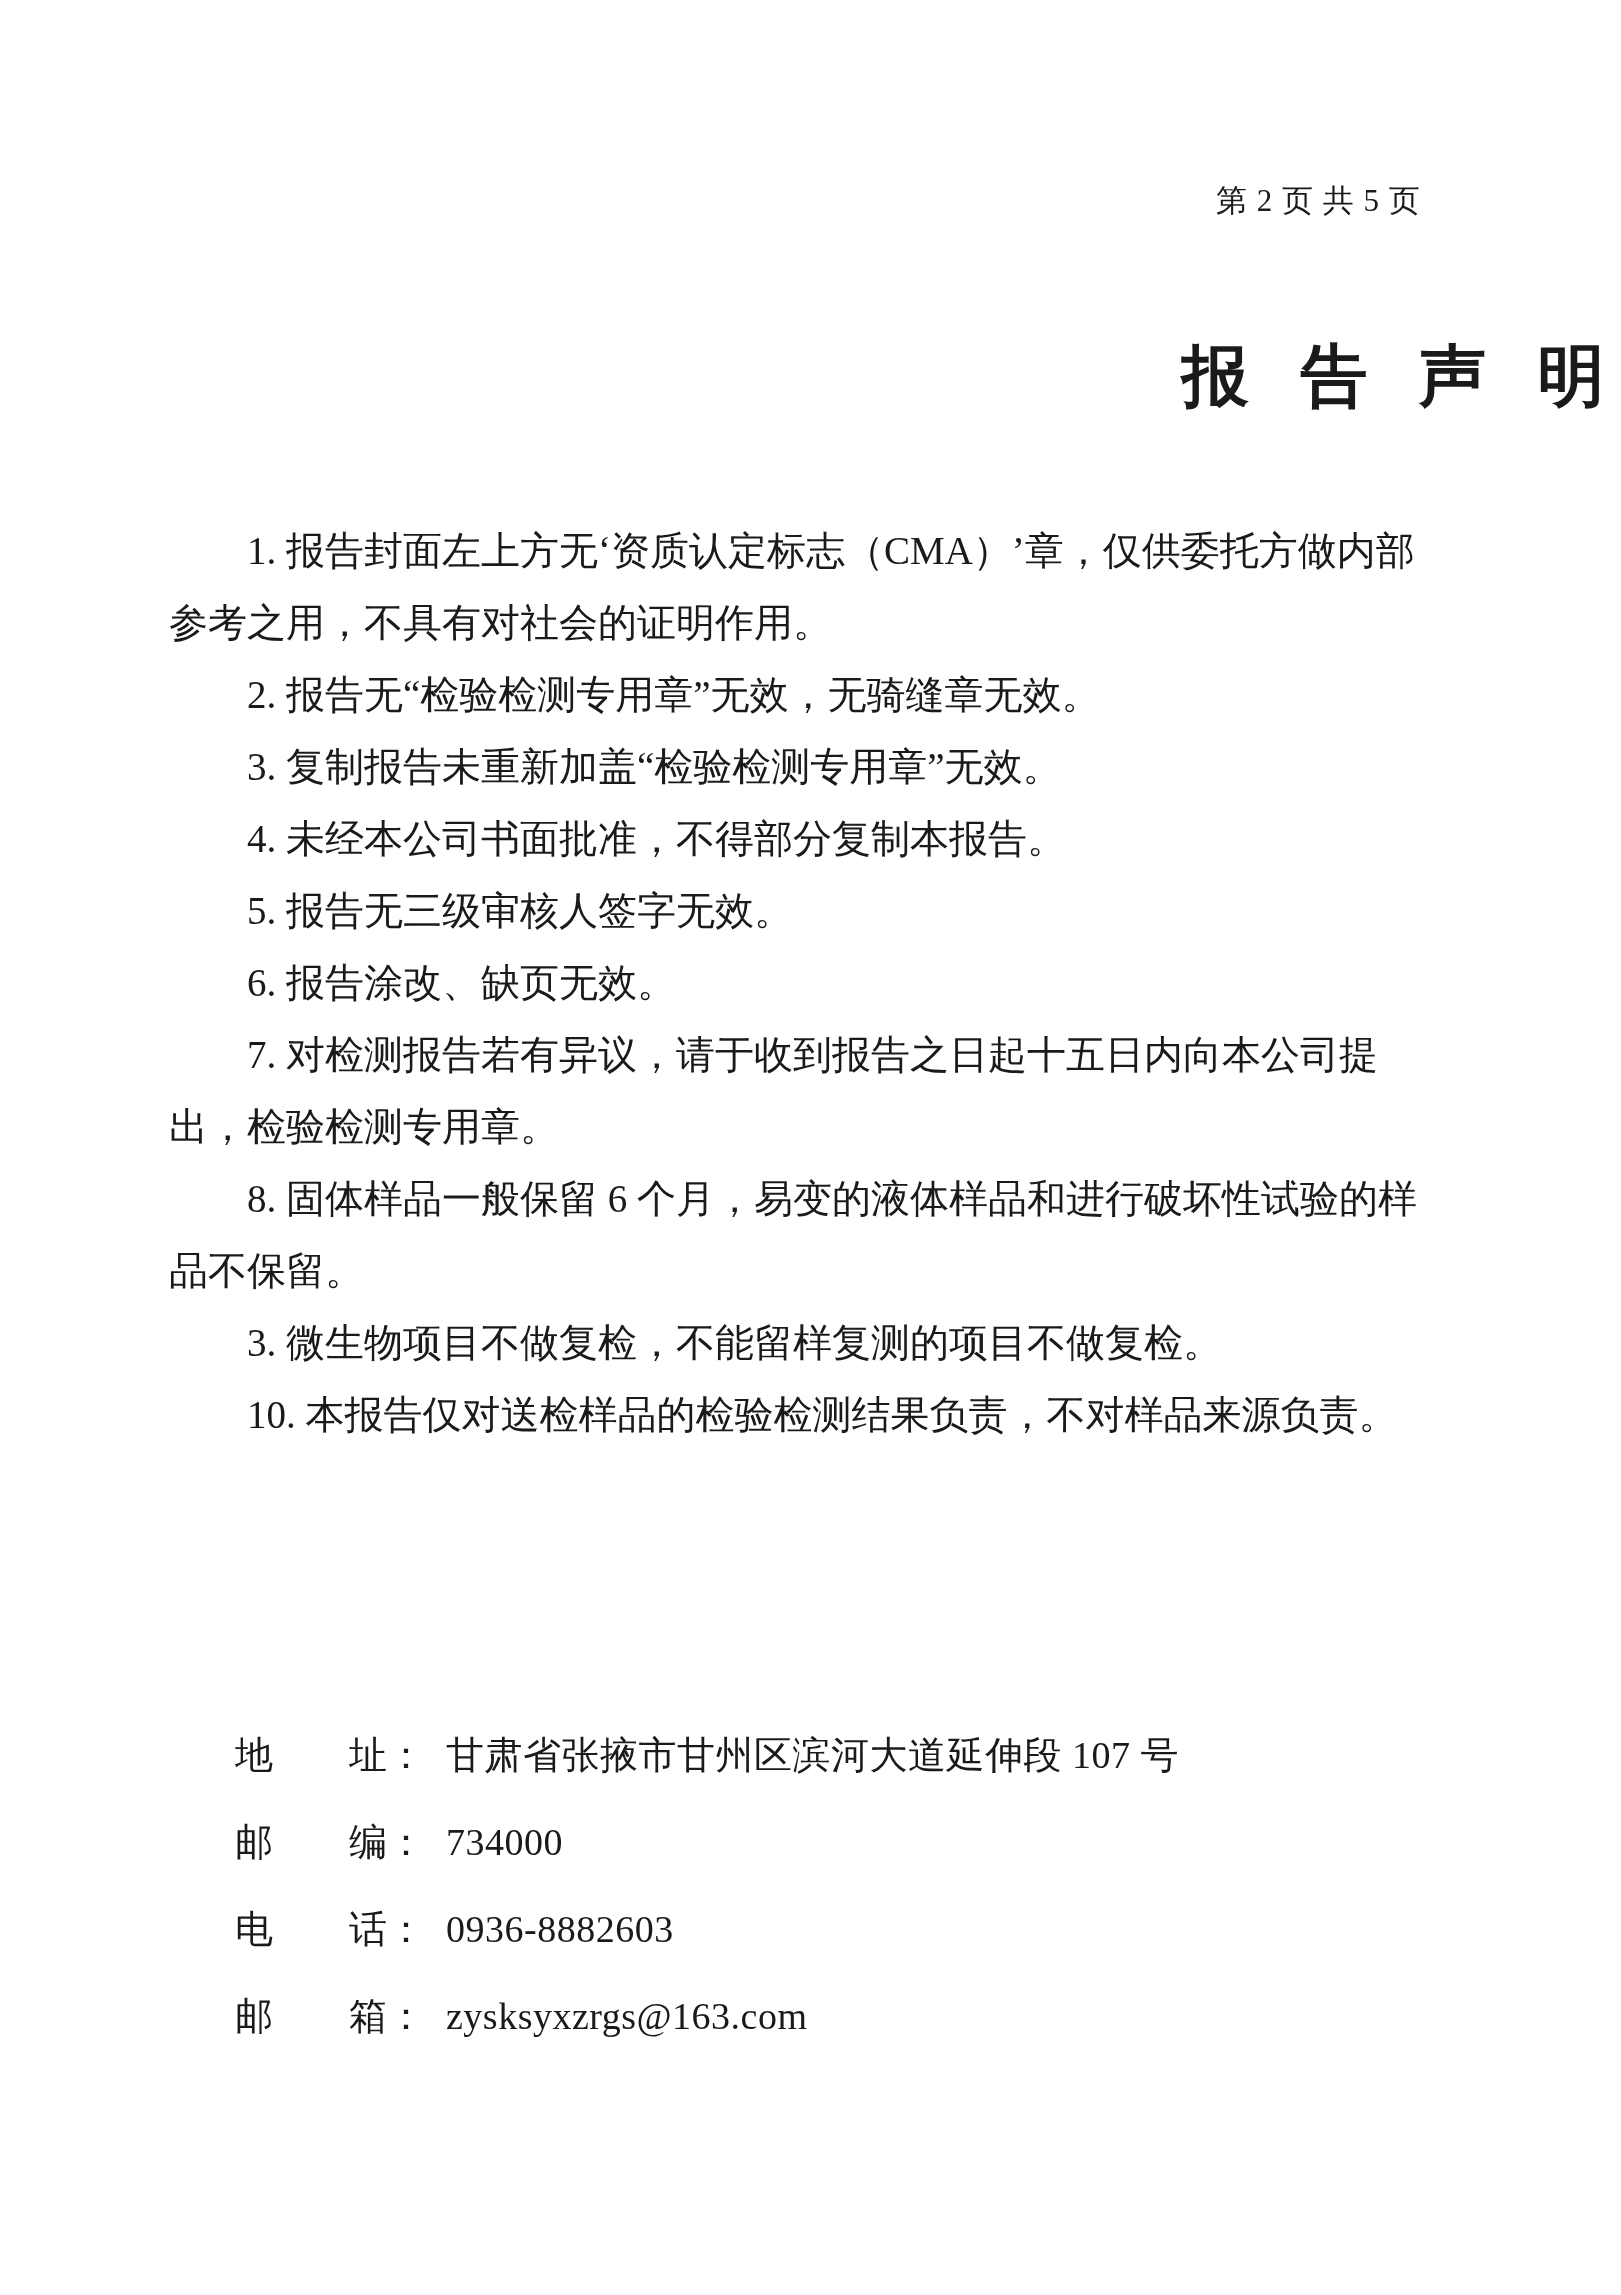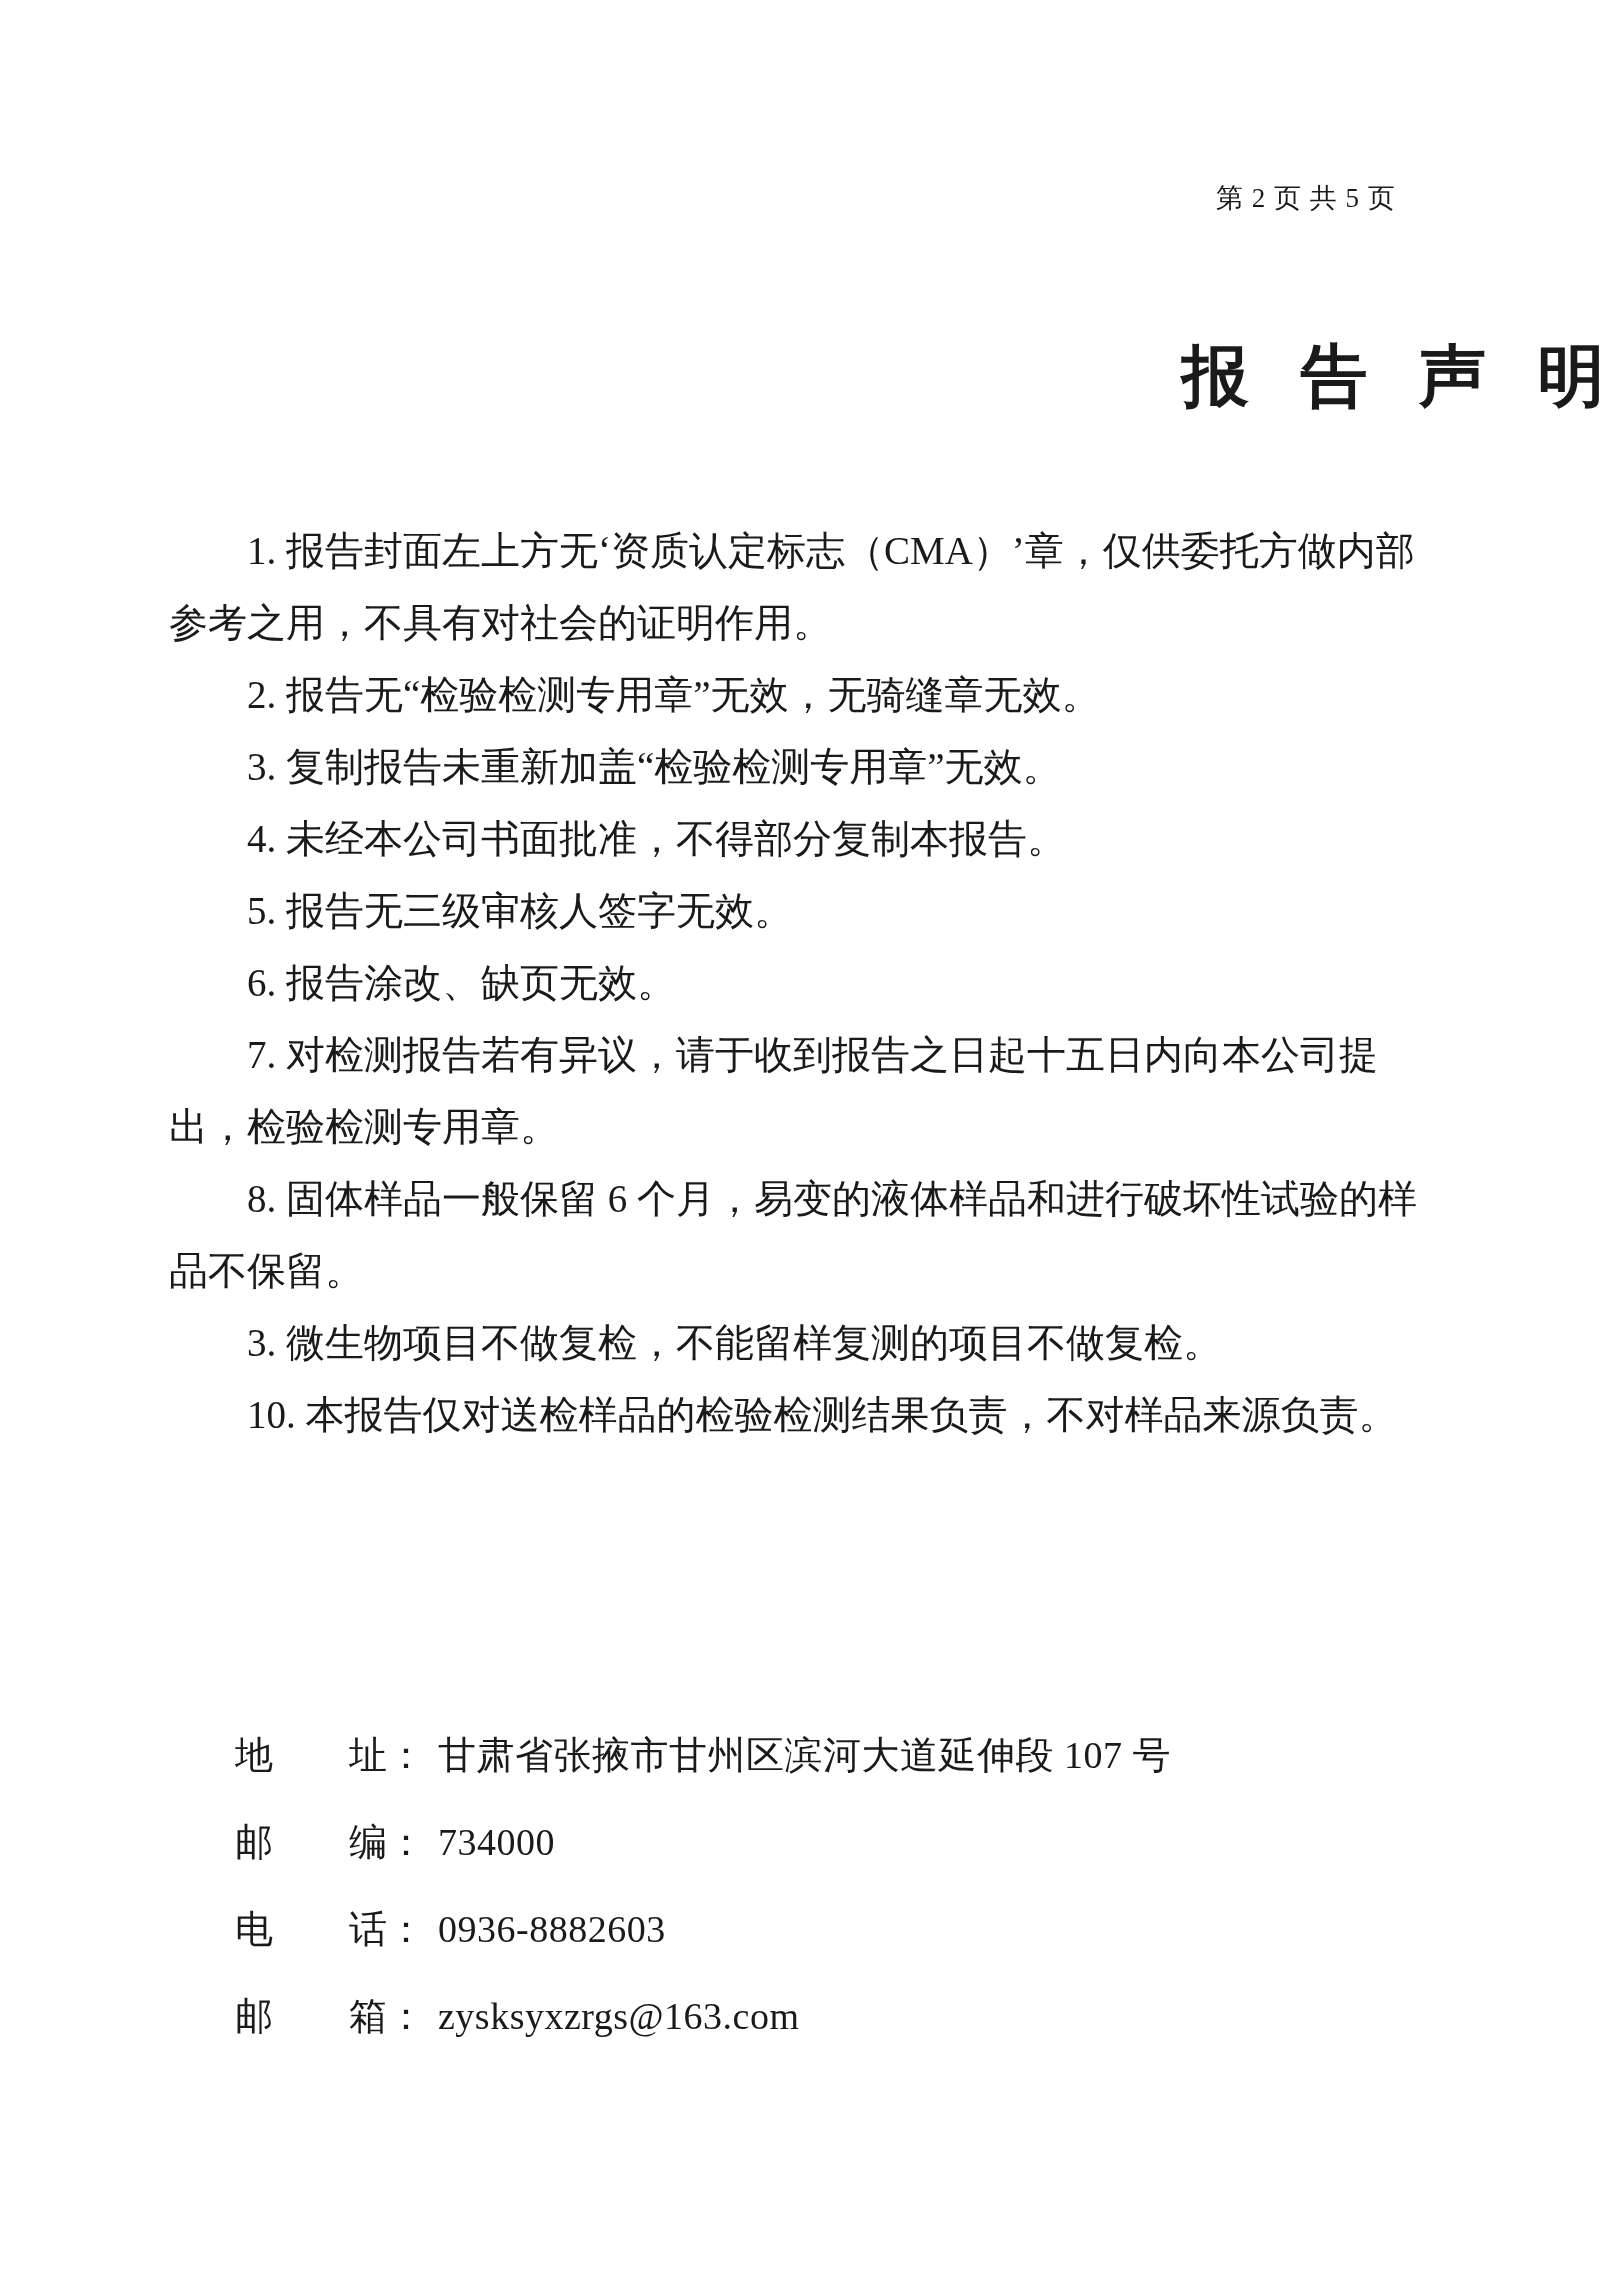--- a/index.html
+++ b/index.html
@@ -13,21 +13,21 @@
     height: 2295px;
     background: #ffffff;
     color: #1a1a1a;
     font-family: "Liberation Serif", "DejaVu Serif", serif;
     overflow: hidden;
   }
   .page-info {
     position: absolute;
     left: 1216px;
     top: 180px;
-    font-size: 27px;
+    font-size: 31px;
     letter-spacing: 1px;
     white-space: nowrap;
   }
   .doc-title {
     position: absolute;
     left: 0;
     top: 331px;
     width: 100%;
     margin: 0;
     text-align: right;
@@ -58,21 +58,21 @@
     left: 235px;
     top: 1712px;
     font-size: 38px;
     line-height: 87px;
   }
   .contact .row {
     white-space: nowrap;
   }
   .contact .label {
     display: inline-block;
-    margin-right: 13px;
+    margin-right: 21px;
   }
   .contact .value {
     letter-spacing: 0.5px;
   }
 </style>
 </head>
 <body>
 
 <div class="page">
 

